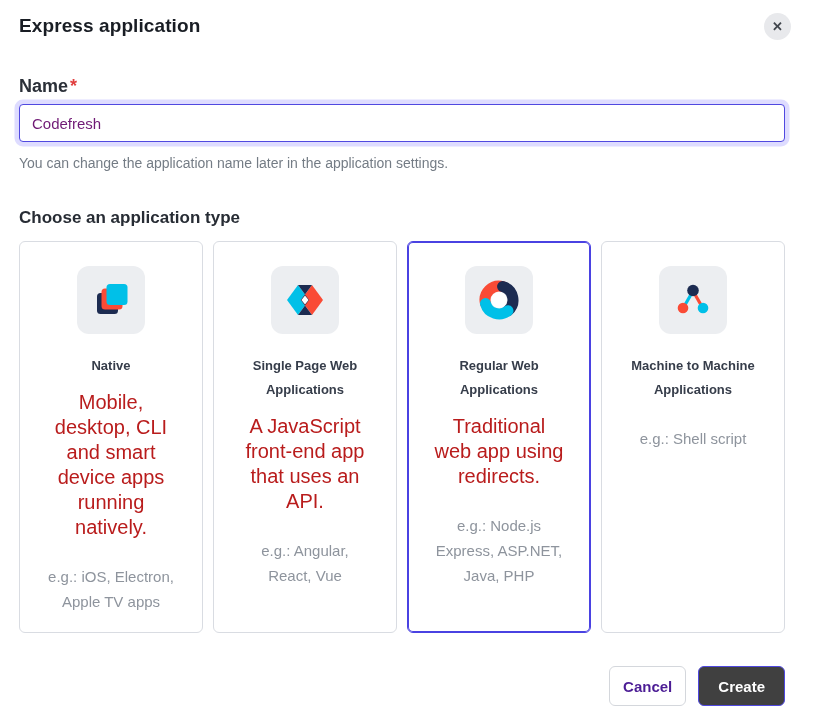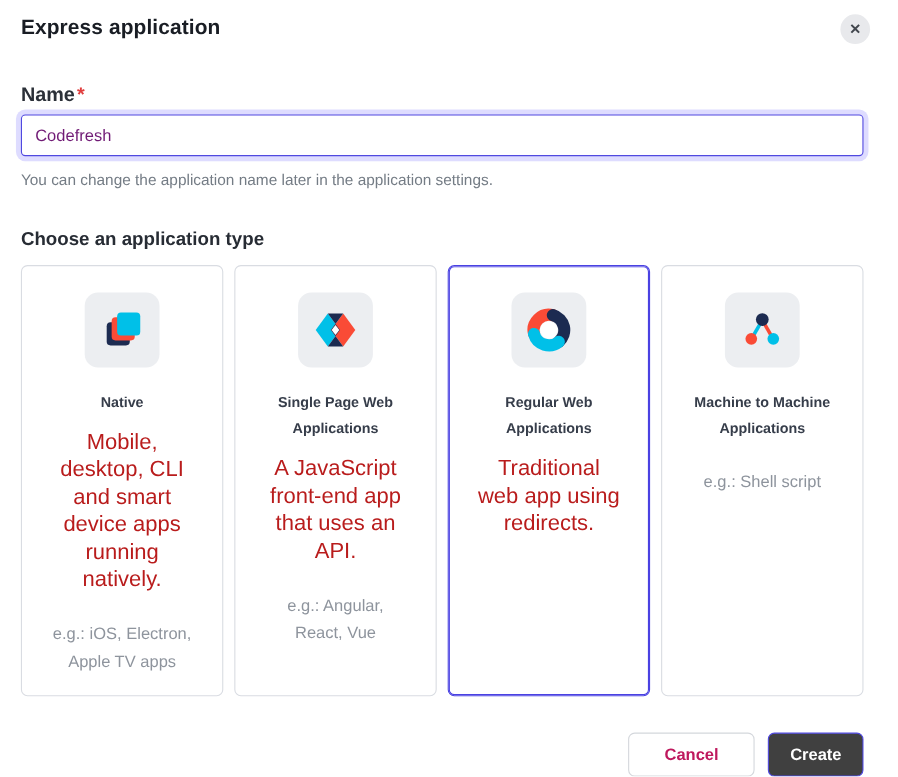--- a/index.html
+++ b/index.html
@@ -48,21 +48,21 @@
   .card-title { margin-top:20px; font-size:13px; font-weight:700; color:#363d4a; line-height:24px; }
   .card-desc { margin-top:12px; font-size:20px; color:#b91c1c; line-height:25px; }
   .card-eg { margin-top:24px; font-size:15px; color:#8e949d; line-height:25px; }
   .dialog-footer {
     margin-top:33px; display:flex; justify-content:flex-end; gap:12px; align-items:center;
   }
   .btn {
     height:40px; border-radius:6px; font-family:"Liberation Sans", sans-serif;
     font-size:15px; font-weight:700; cursor:pointer; line-height:1;
   }
-  .btn-cancel { background:#fff; border:1px solid #d4d7dc; color:#be185d; padding:0 32px; }
+  .btn-cancel { background:#fff; border:1px solid #d4d7dc; color:#4c1d95; padding:0 13px; }
   .btn-create { background:#404040; border:1px solid #4f48e0; color:#ffffff; padding:0 19px; }
 </style>
 </head>
 <body>
 
 
 
 <div class="dialog-header">
   <div class="dialog-title">Express application</div>
   <button class="close-btn">
@@ -114,20 +114,21 @@
       <svg width="40" height="40" viewBox="0 0 40 40">
         <circle cx="20" cy="20" r="8" fill="#ffffff"></circle>
         <path d="M 6.5 23.6 A 14 14 0 0 1 23.6 6.5" fill="none" stroke="#fa4b36" stroke-width="11" stroke-linecap="round"></path>
         <path d="M 23.6 6.5 A 14 14 0 0 1 29.0 30.7" fill="none" stroke="#1c2b51" stroke-width="11" stroke-linecap="round"></path>
         <path d="M 29.0 30.7 A 14 14 0 0 1 6.5 23.6" fill="none" stroke="#00c0e8" stroke-width="11" stroke-linecap="round"></path>
         <circle cx="20" cy="20" r="5.5" fill="#ffffff"></circle>
       </svg>
     </div>
     <div class="card-title">Regular Web Applications</div>
     <div class="card-desc">Traditional web app using redirects.</div>
+    <div class="card-eg">e.g.: Node.js Express, ASP.NET, Java, PHP</div>
   </div>
 
   <div class="type-card">
     <div class="icon-box">
       <svg width="40" height="40" viewBox="0 0 40 40">
         <line x1="20" y1="11" x2="10.5" y2="27.5" stroke="#00c0e8" stroke-width="3.2"></line>
         <line x1="20" y1="11" x2="29.5" y2="27.5" stroke="#fa4b36" stroke-width="3.2"></line>
         <circle cx="20" cy="10.5" r="5.8" fill="#1c2b51"></circle>
         <circle cx="10" cy="28" r="5.3" fill="#fa4b36"></circle>
         <circle cx="30" cy="28" r="5.3" fill="#00c0e8"></circle>

